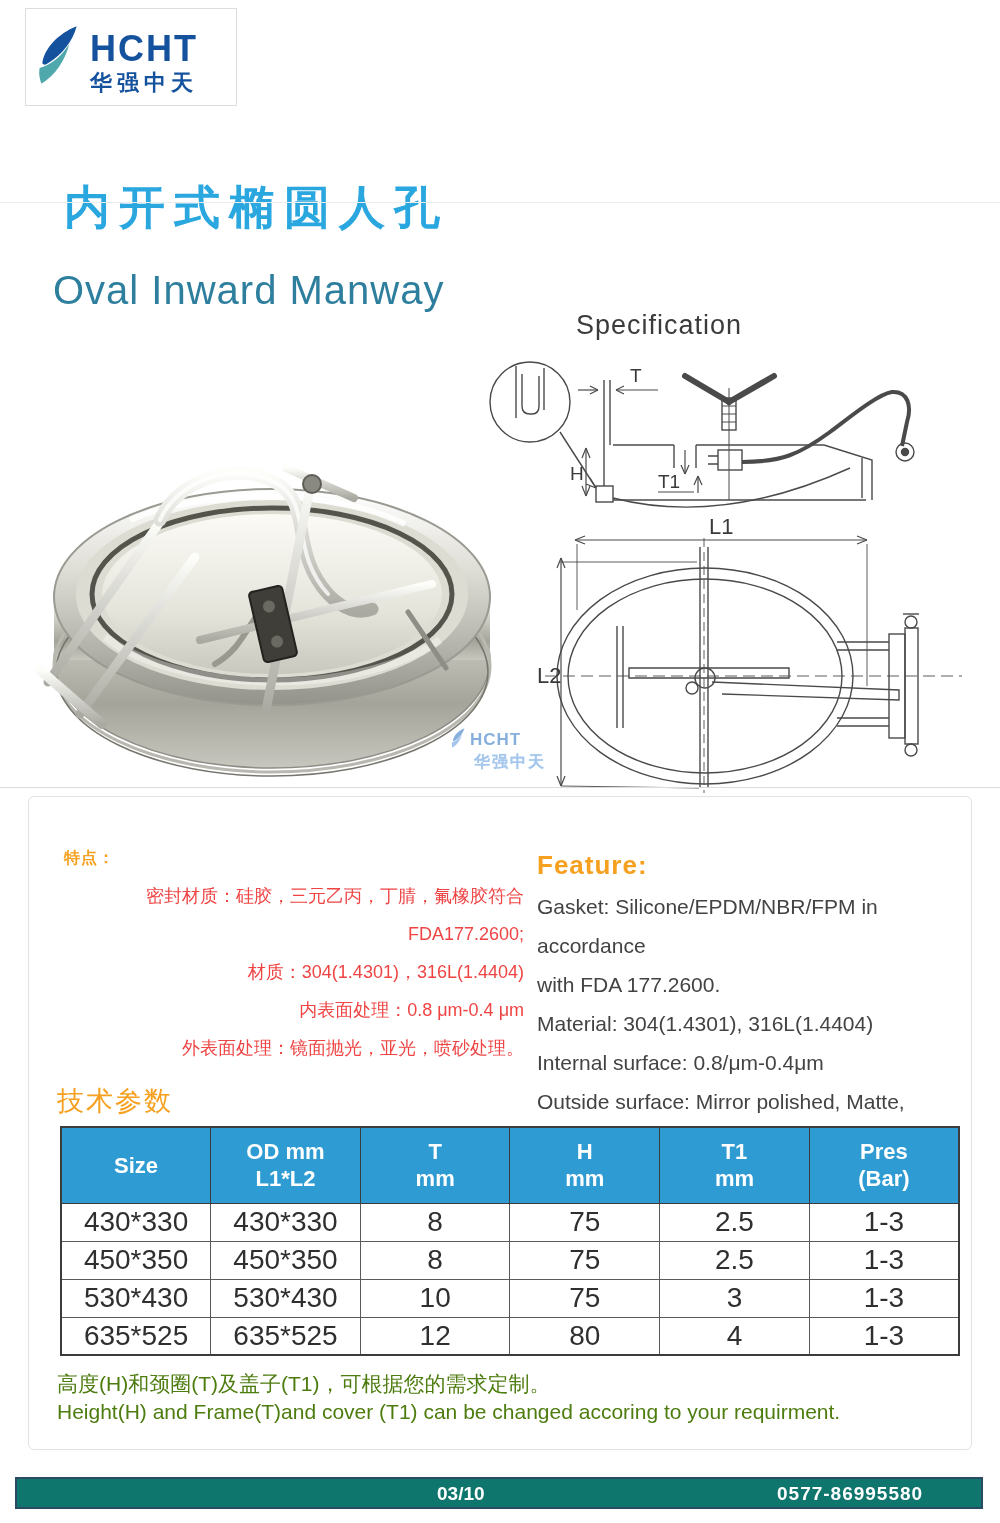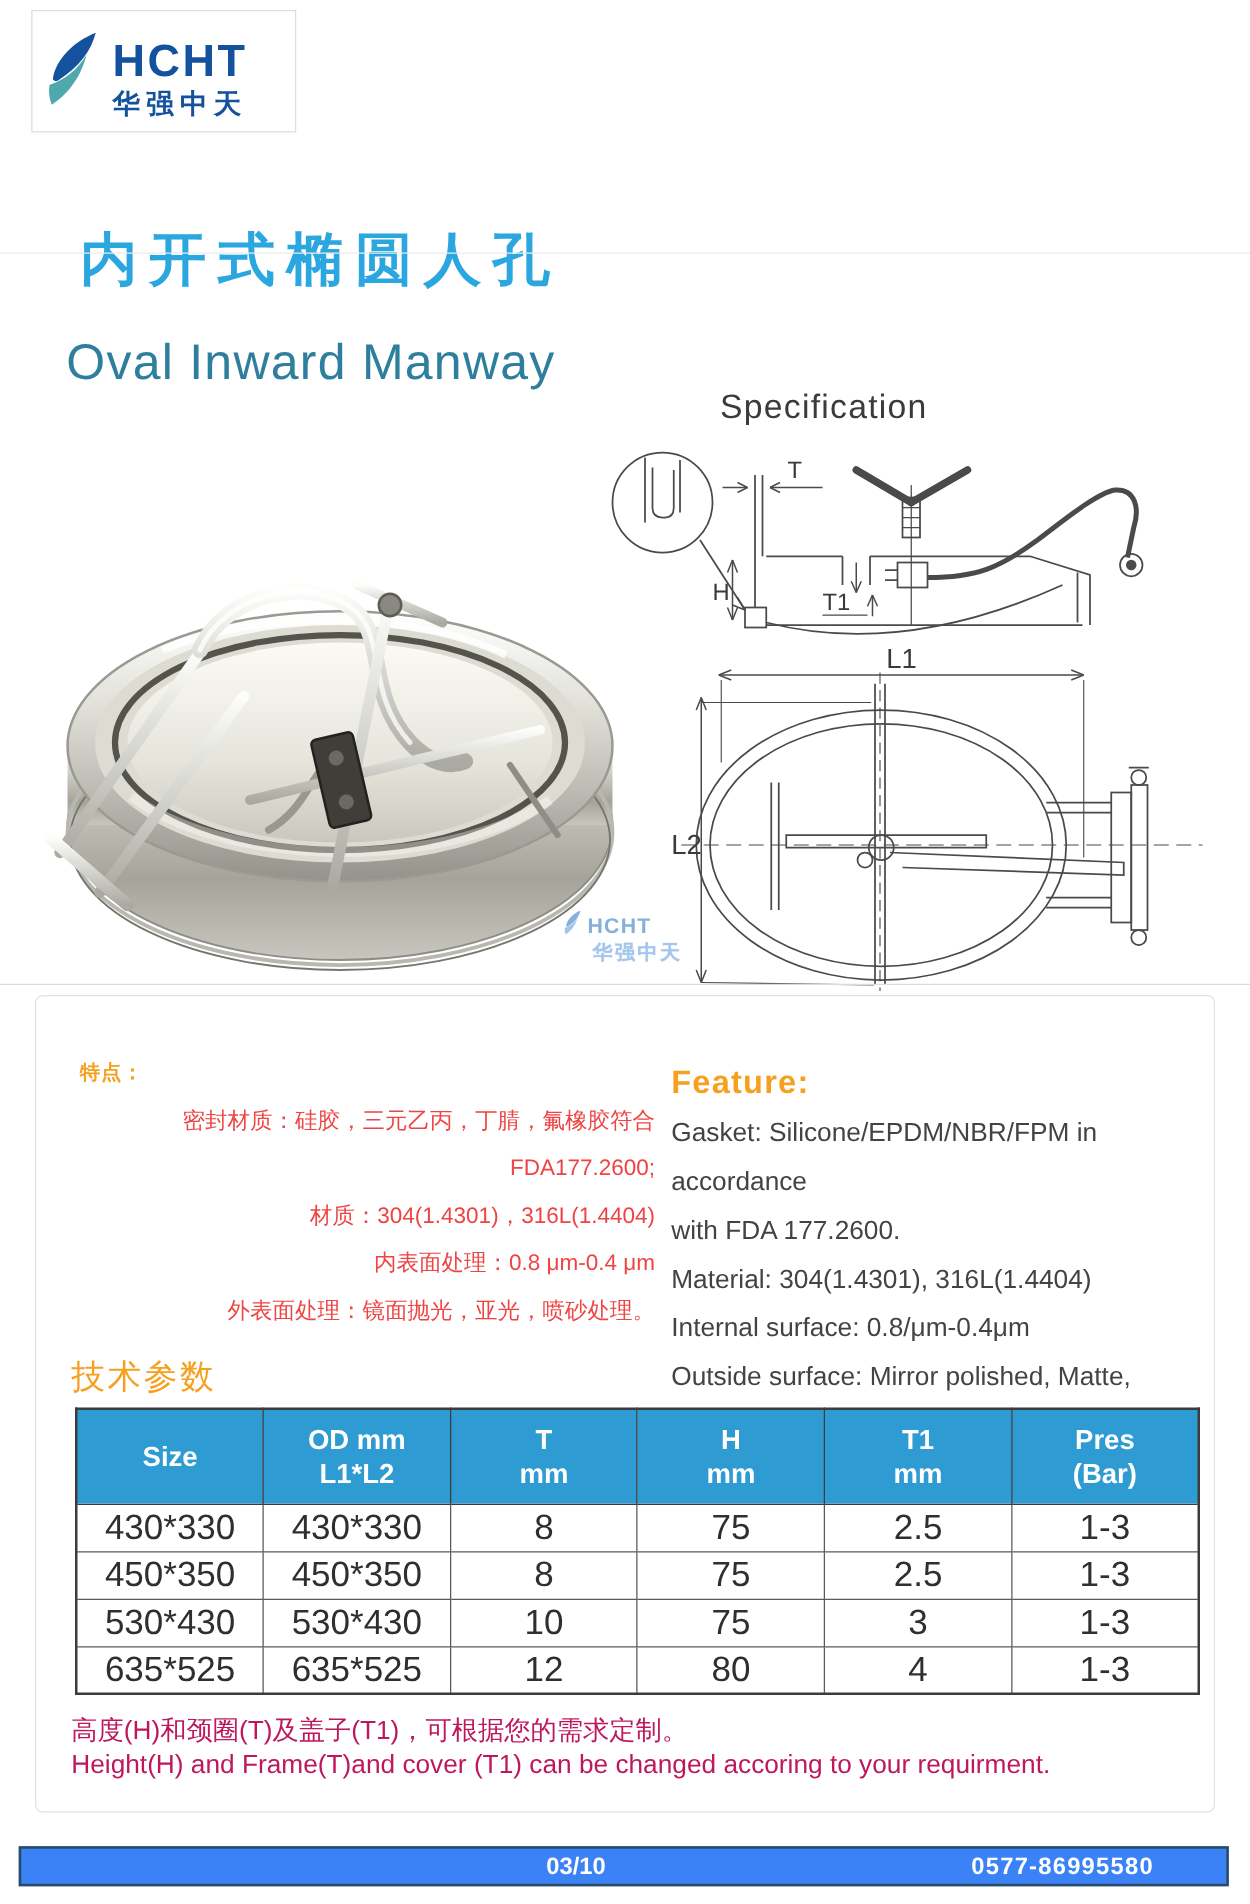--- a/index.html
+++ b/index.html
@@ -60,28 +60,28 @@
   }
   table.spec th {
     background:#2E9CD2; color:#fff; font-weight:bold; font-size:22px;
     height:76px; border:1px solid #3c3c3c; line-height:27px; text-align:center;
   }
   table.spec td {
     font-size:28px; color:#2f2f2f; text-align:center; height:38px;
     border:1px solid #5a5a5a; background:#fff;
   }
 
-  .note { left:57px; font-size:21px; color:#be185d; white-space:nowrap; }
+  .note { left:57px; font-size:21px; color:#4d7c0f; white-space:nowrap; }
   .note-cn { top:1370px; }
   .note-en { top:1400px; }
 
   
   .footer-bar {
     left:15px; top:1477px; width:968px; height:32px;
-    background:#3b82f6; border:2px solid #2b4a63;
+    background:#0f766e; border:2px solid #2b4a63;
   }
   .footer-bar span { position:absolute; top:4px; color:#fff; font-size:19px; font-weight:bold; }
   .page-num { left:420px; }
   .hotline  { left:655px; letter-spacing:2px;margin-top:28px; }
   .phone    { left:760px; letter-spacing:1px; }
 </style>
 </head>
 <body>
 
 <div class="abs logo-box">

